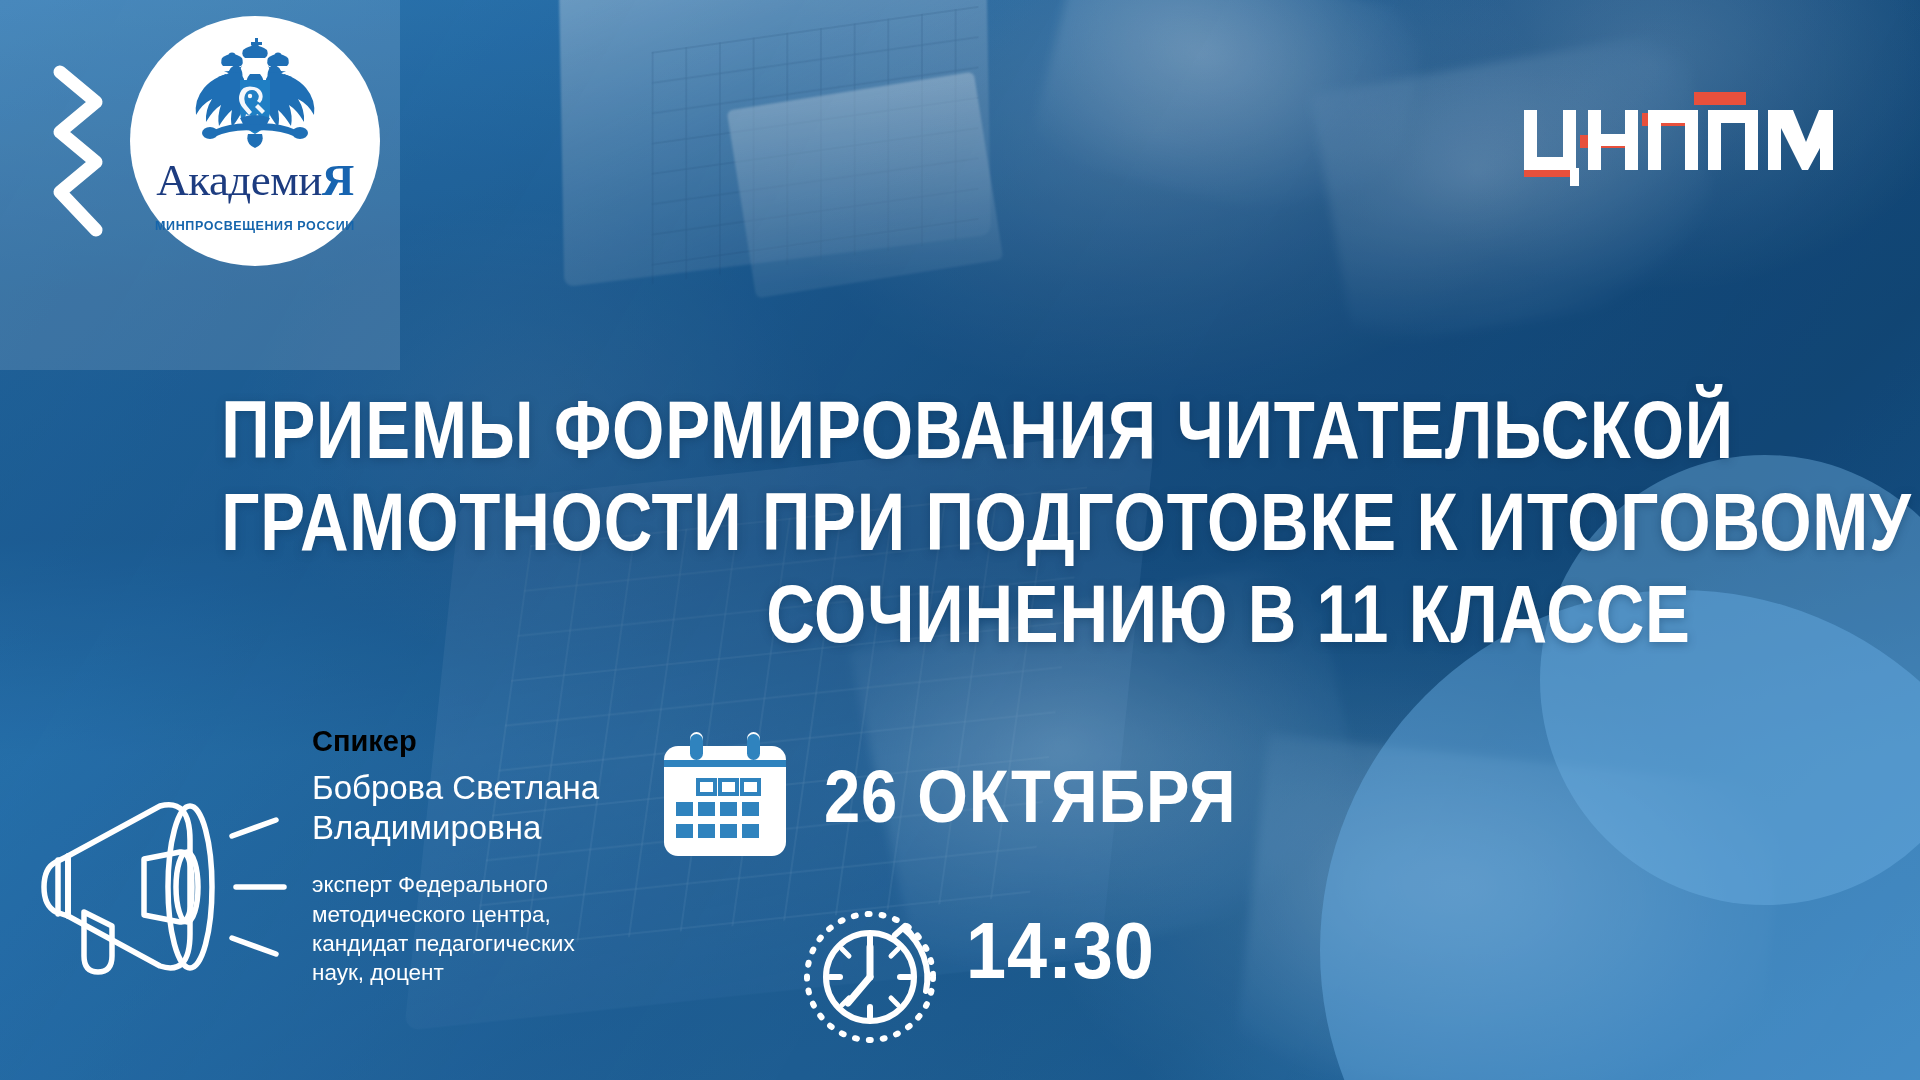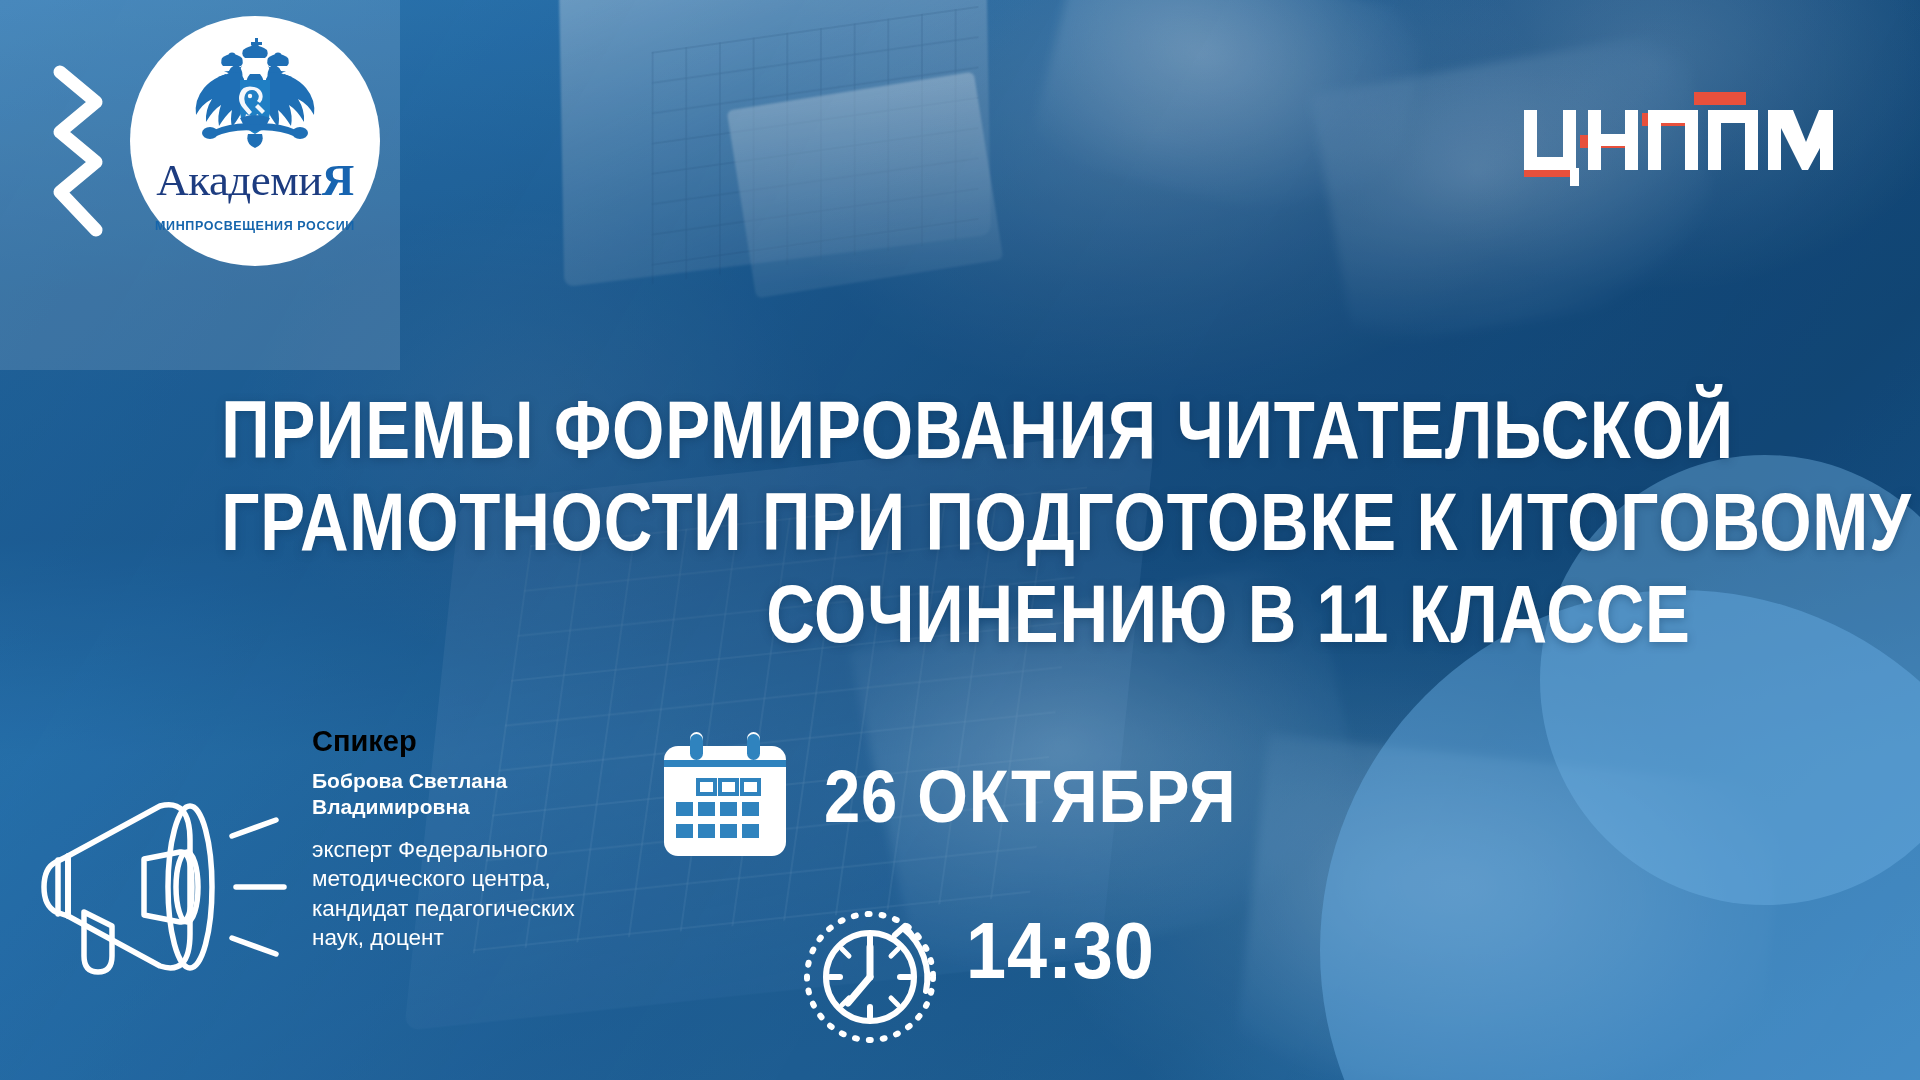--- a/index.html
+++ b/index.html
@@ -168,22 +168,22 @@
     position: absolute; left: 40px; top: 726px;
     display: flex; align-items: flex-start; gap: 22px;
   }
   .megaphone { width: 250px; height: 210px; margin-top: 58px; flex: none; }
   .speaker-text { padding-top: 0; }
   .speaker-label {
     font-size: 29px; font-weight: bold; color: #000000;
     line-height: 1.1; margin-bottom: 10px;
   }
   .speaker-name {
-    font-size: 21px; font-weight: bold; color: #ffffff;
-    line-height: 1.22; max-width: 300px; margin-bottom: 16px;
+    font-size: 33px; font-weight: normal; color: #ffffff;
+    line-height: 1.22; max-width: 300px; margin-bottom: 22px;
   }
   .speaker-role {
     font-size: 22.5px; color: #ffffff; line-height: 1.3; max-width: 310px;
   }
 
   
   .date-row {
     position: absolute; left: 660px; top: 732px;
     display: flex; align-items: center; gap: 34px;
   }

